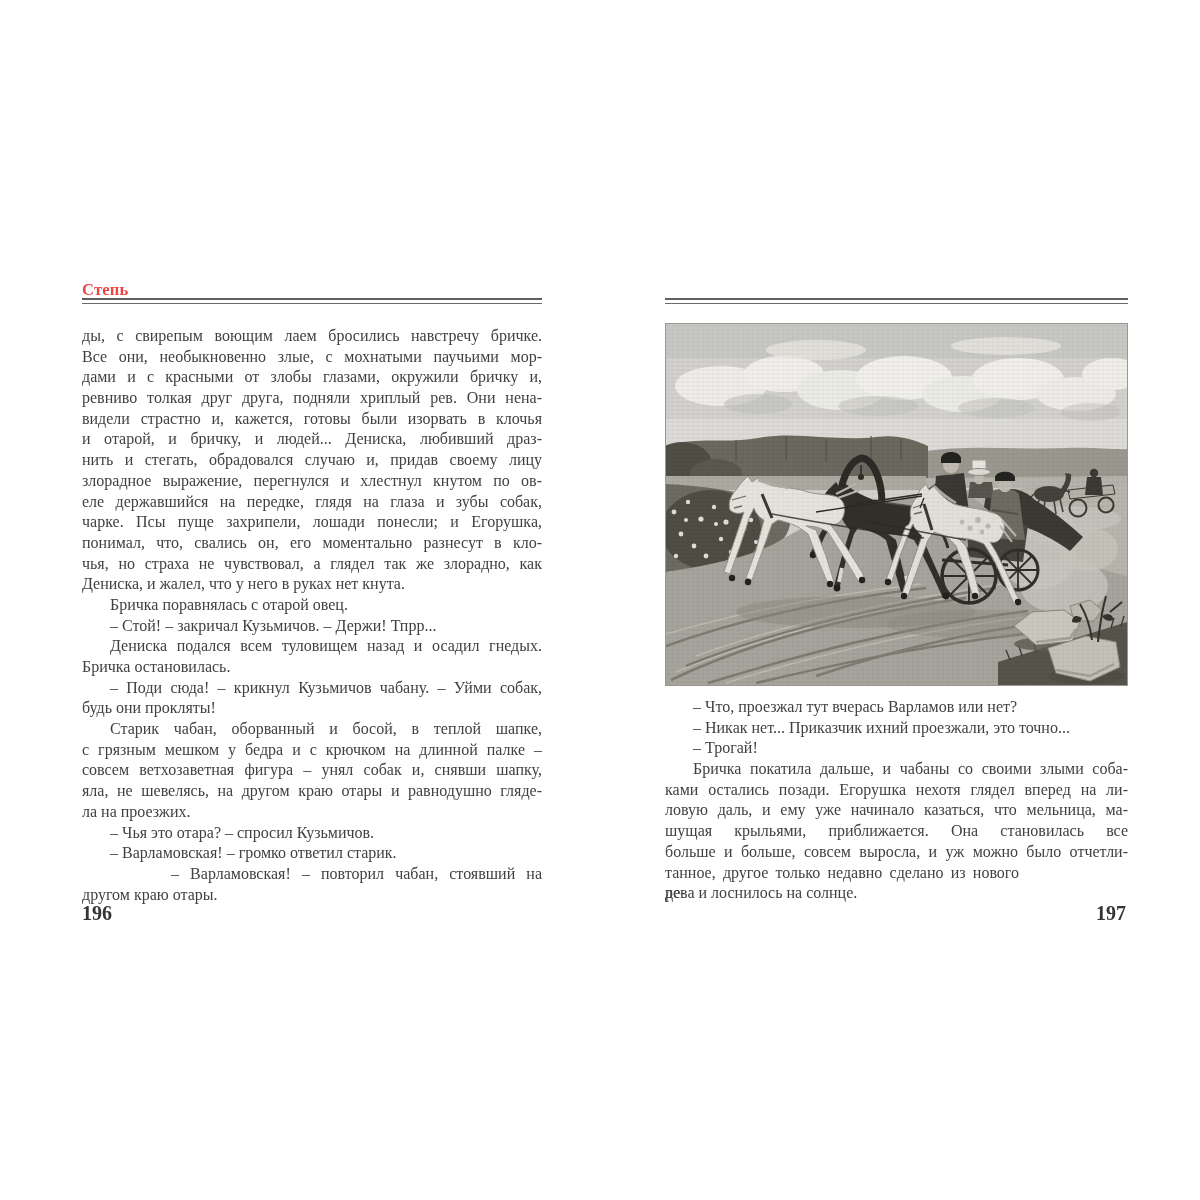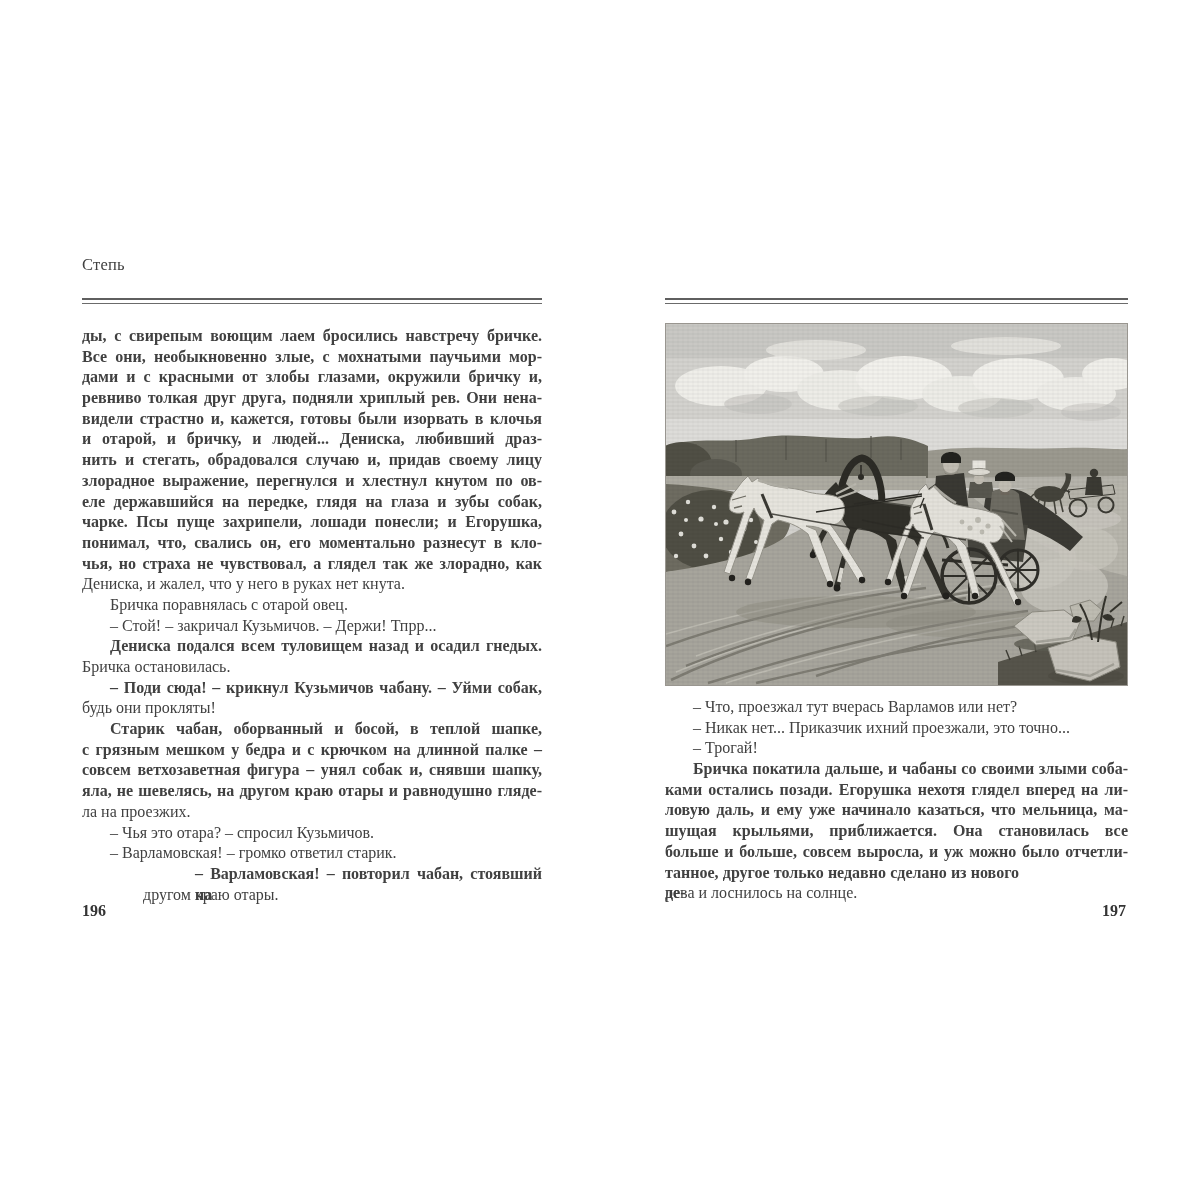--- a/index.html
+++ b/index.html
@@ -2,31 +2,31 @@
 <html><head>
 <meta charset="utf-8">
 <style>
   html,body{margin:0;padding:0;}
   body{
     width:1200px;height:1200px;position:relative;background:#ffffff;
     font-family:"Liberation Serif","DejaVu Serif",serif;color:#414141;
     overflow:hidden;
   }
   .abs{position:absolute;}
-  .running-header{left:82px;top:255px;font-size:16.5px;letter-spacing:.2px;color:#404040;}
+  .running-header{left:82px;top:280px;font-size:16.5px;letter-spacing:.2px;color:#ef4444;font-weight:bold;}
   .rule{height:3px;border-top:2px solid #5f5f5f;border-bottom:1.5px solid #6b6b6b;}
   #rule-left{left:82px;top:298px;width:460px;}
   #rule-right{left:665px;top:298px;width:463px;}
   #illustration{left:665px;top:323px;width:463px;height:363px;border:1px solid #999690;box-sizing:border-box;background:#d3d2ce;}
   #left-text{left:82px;top:326px;width:460px;}
   #right-text{left:665px;top:697px;width:463px;}
   .line{font-size:16px;line-height:20.7px;height:20.7px;white-space:nowrap;overflow:visible;}
-  .just{text-align:justify;text-align-last:justify;white-space:normal;font-weight:bold;}
+  .just{text-align:justify;text-align-last:justify;white-space:normal;}
   .ind{text-indent:28px;}
-  .pagenum{font-size:16px;font-weight:bold;color:#353535;}
+  .pagenum{font-size:20px;font-weight:bold;color:#353535;}
   #pagenum-left{left:82px;top:902px;}
   #pagenum-right{right:74px;top:902px;}
 </style>
 </head>
 <body>
 
 <div class="abs running-header">Степь</div>
 <div class="abs rule" id="rule-left"></div>
 <div class="abs rule" id="rule-right"></div>
 
@@ -321,22 +321,22 @@
     <div class="line">Бричка остановилась.</div>
     <div class="line ind just">– Поди сюда! – крикнул Кузьмичов чабану. – Уйми собак,</div>
     <div class="line">будь они прокляты!</div>
     <div class="line ind just">Старик чабан, оборванный и босой, в теплой шапке,</div>
     <div class="line just">с грязным мешком у бедра и с крючком на длинной палке –</div>
     <div class="line just">совсем ветхозаветная фигура – унял собак и, снявши шапку,</div>
     <div class="line just">яла, не шевелясь, на другом краю отары и равнодушно гляде-</div>
     <div class="line">ла на проезжих.</div>
     <div class="line ind">– Чья это отара? – спросил Кузьмичов.</div>
     <div class="line ind">– Варламовская! – громко ответил старик.</div>
-    <div class="line just" style="margin-left: 113px;">– Варламовская! – повторил чабан, стоявший на</div>
-    <div class="line" style="margin-left: 61px;">другом краю отары.</div>
+    <div class="line just" style="margin-left: 89px;">– Варламовская! – повторил чабан, стоявший на</div>
+    <div class="line" style="">другом краю отары.</div>
   </div>
 <div class="abs" id="right-text">
     <div class="line ind">– Что, проезжал тут вчерась Варламов или нет?</div>
     <div class="line ind">– Никак нет... Приказчик ихний проезжали, это точно...</div>
     <div class="line ind">– Трогай!</div>
     <div class="line ind just">Бричка покатила дальше, и чабаны со своими злыми соба-</div>
     <div class="line just">ками остались позади. Егорушка нехотя глядел вперед на ли-</div>
     <div class="line just">ловую даль, и ему уже начинало казаться, что мельница, ма-</div>
     <div class="line just">шущая крыльями, приближается. Она становилась все</div>
     <div class="line just">больше и больше, совсем выросла, и уж можно было отчетли-</div>

